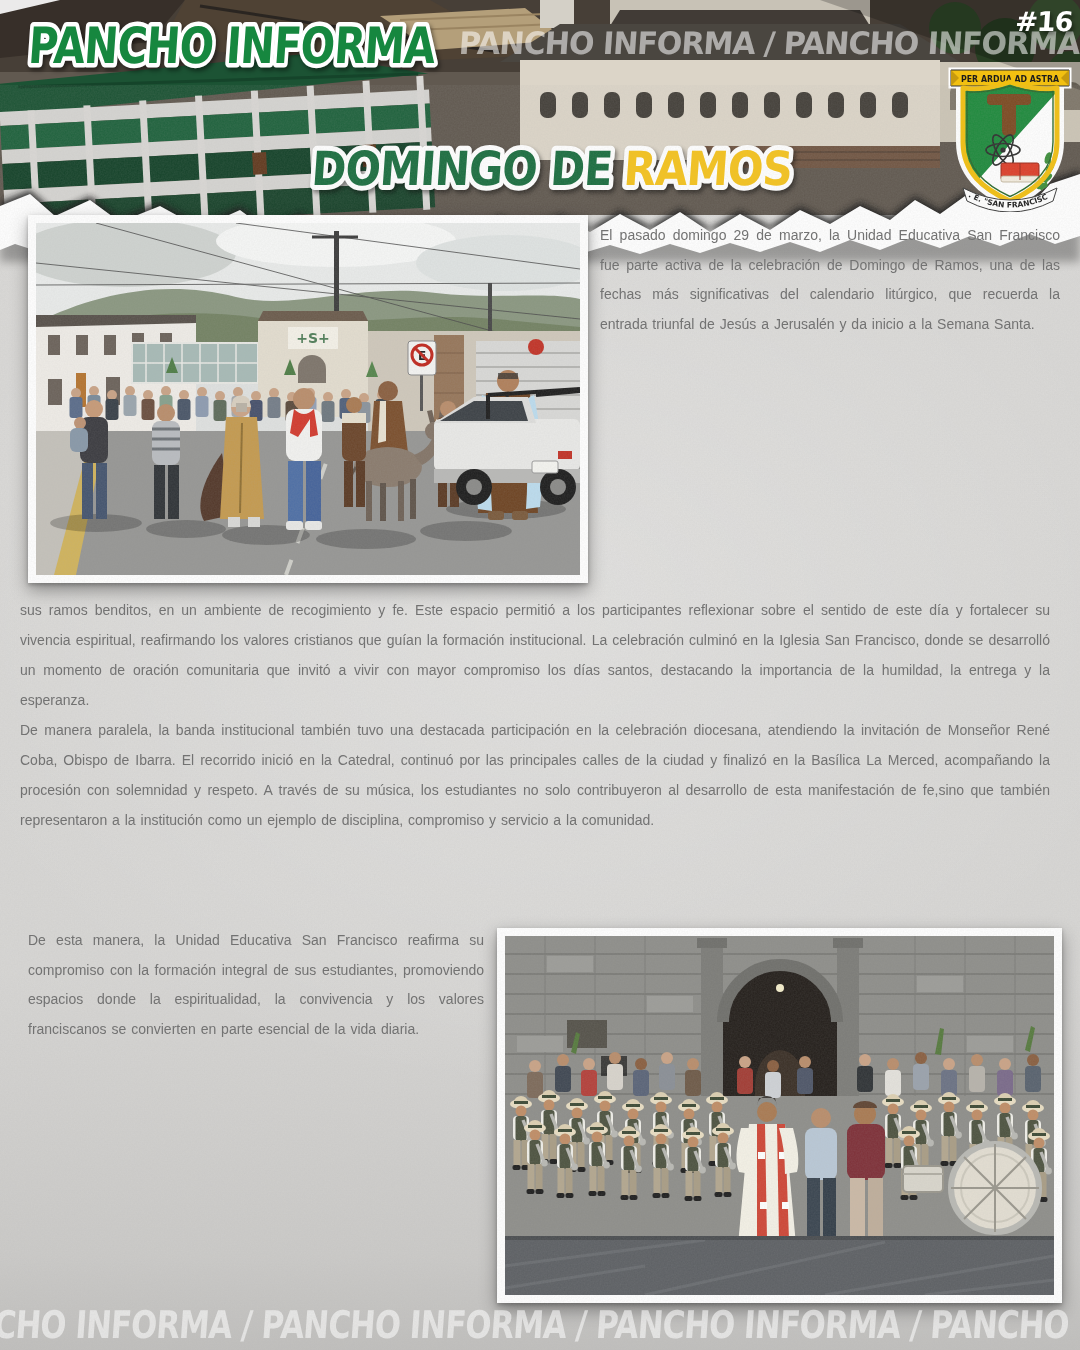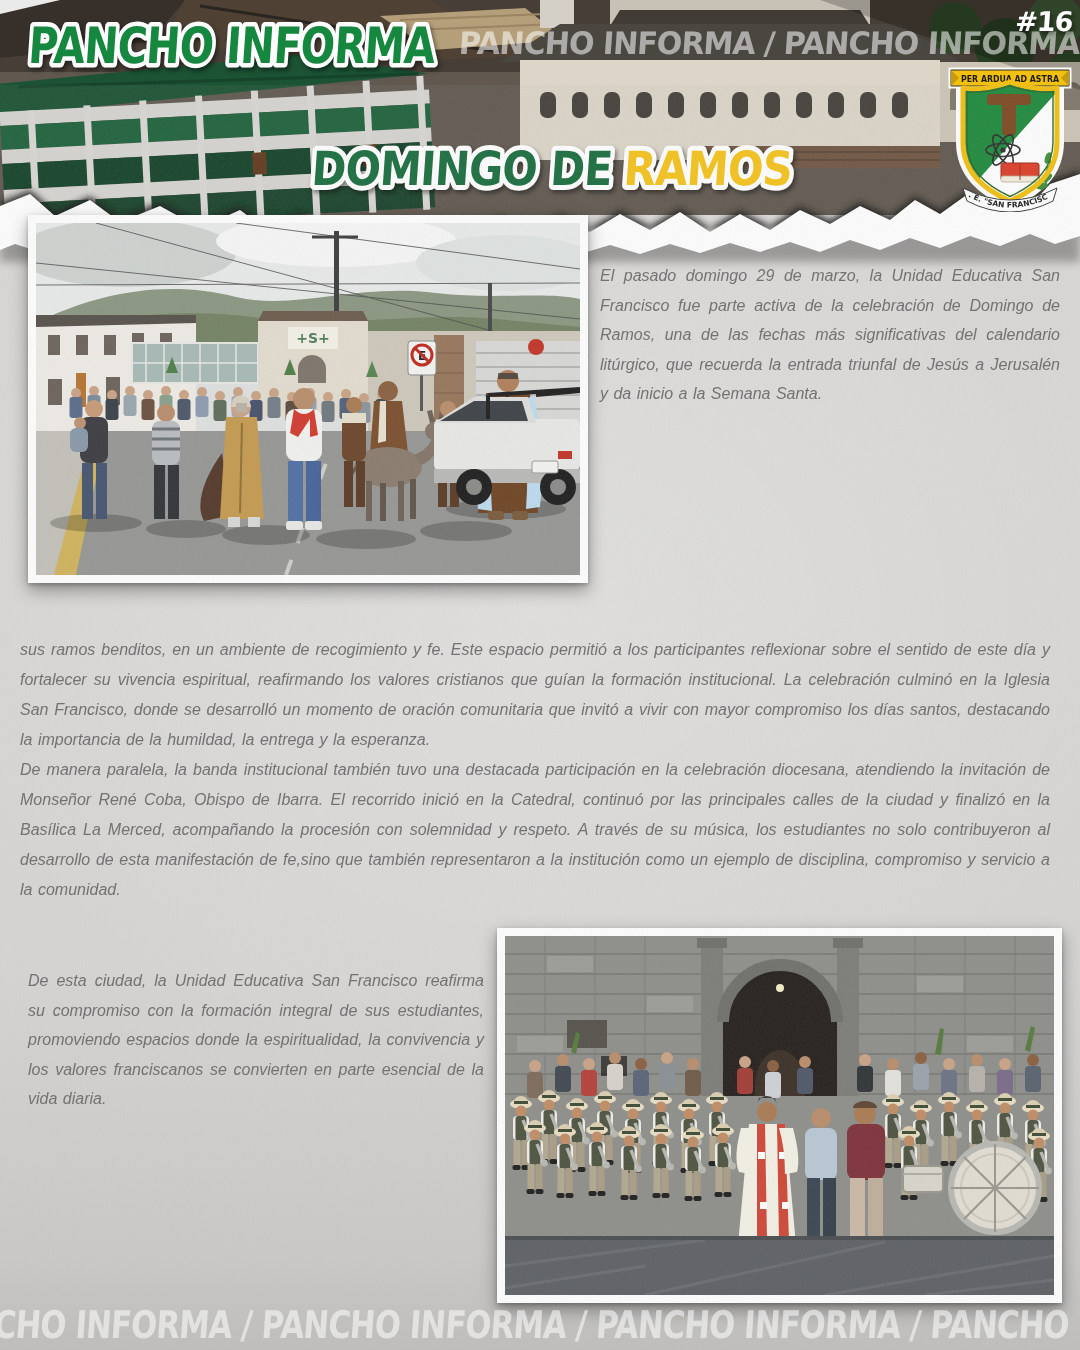--- a/index.html
+++ b/index.html
@@ -14,22 +14,22 @@
   .grain{left:0;top:0;width:1080px;height:1350px;opacity:.5;pointer-events:none;}
   
   .header-photo{left:0;top:0;width:1080px;height:215px;}
   .tear{left:0;top:140px;width:1080px;height:140px;}
   
   .photo{background:#fff;padding:8px;box-shadow:0 7px 16px rgba(0,0,0,.38),0 2px 4px rgba(0,0,0,.25);}
   .photo svg{display:block;background:#dfe1e0;}
   .photo1{left:28px;top:215px;}
   .photo2{left:497px;top:928px;}
   
-  .bodytext{color:#6e6e6e;font-style:italic;font-size:16px;line-height:29.6px;
-    text-align:justify;word-spacing:1px;margin-top:40px;}
+  .bodytext{color:#6e6e6e;font-size:14px;line-height:29.6px;
+    text-align:justify;word-spacing:1px;}
   .bodytext p{margin:0;}
   .col-right{left:600px;top:221px;width:460px;}
   .full-block{left:20px;top:595px;width:1030px;line-height:30px;}
   .col-left{left:28px;top:926px;width:456px;}
   .t-shadow{filter:drop-shadow(2px 3px 2px rgba(0,0,0,.45));}
   svg text{font-family:"DejaVu Sans","Liberation Sans",sans-serif;}
   .display-text{font-weight:bold;letter-spacing:-1px;}
 </style>
 </head>
 <body>
@@ -445,21 +445,21 @@
   <div class="abs bodytext col-right">
     <p>El pasado domingo 29 de marzo, la Unidad Educativa San Francisco fue parte activa de la celebración de Domingo de Ramos, una de las fechas más significativas del calendario litúrgico, que recuerda la entrada triunfal de Jesús a Jerusalén y da inicio a la Semana Santa.</p>
   </div>
 
   <div class="abs bodytext full-block">
     <p>sus ramos benditos, en un ambiente de recogimiento y fe. Este espacio permitió a los participantes reflexionar sobre el sentido de este día y fortalecer su vivencia espiritual, reafirmando los valores cristianos que guían la formación institucional. La celebración culminó en la Iglesia San Francisco, donde se desarrolló un momento de oración comunitaria que invitó a vivir con mayor compromiso los días santos, destacando la importancia de la humildad, la entrega y la esperanza.</p>
     <p>De manera paralela, la banda institucional también tuvo una destacada participación en la celebración diocesana, atendiendo la invitación de Monseñor René Coba, Obispo de Ibarra. El recorrido inició en la Catedral, continuó por las principales calles de la ciudad y finalizó en la Basílica La Merced, acompañando la procesión con solemnidad y respeto. A través de su música, los estudiantes no solo contribuyeron al desarrollo de esta manifestación de fe,sino que también representaron a la institución como un ejemplo de disciplina, compromiso y servicio a la comunidad.</p>
   </div>
 
   <div class="abs bodytext col-left">
-    <p>De esta ciudad, la Unidad Educativa San Francisco reafirma su compromiso con la formación integral de sus estudiantes, promoviendo espacios donde la espiritualidad, la convivencia y los valores franciscanos se convierten en parte esencial de la vida diaria.</p>
+    <p>De esta manera, la Unidad Educativa San Francisco reafirma su compromiso con la formación integral de sus estudiantes, promoviendo espacios donde la espiritualidad, la convivencia y los valores franciscanos se convierten en parte esencial de la vida diaria.</p>
   </div>
 
   <figure class="abs photo photo2" style="margin:0" aria-label="Banda institucional con sacerdote frente a la iglesia de piedra">
     <svg width="549" height="359" viewBox="0 0 549 359">
       <defs>
         <g id="bm">
           <ellipse cx="0" cy="-4" rx="11" ry="5" fill="#e9dec3"></ellipse>
           <path d="M-7,-6 a7,6 0 0 1 14,0 z" fill="#ddd0b2"></path>
           <rect x="-7" y="-7" width="14" height="3" fill="#3d4a35"></rect>
           <circle cy="3" r="5.5" fill="#c08d66"></circle>

